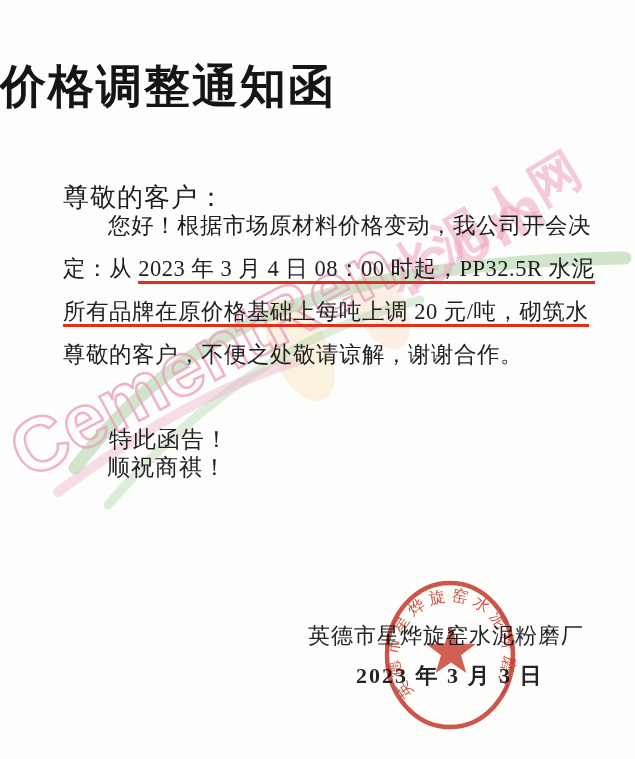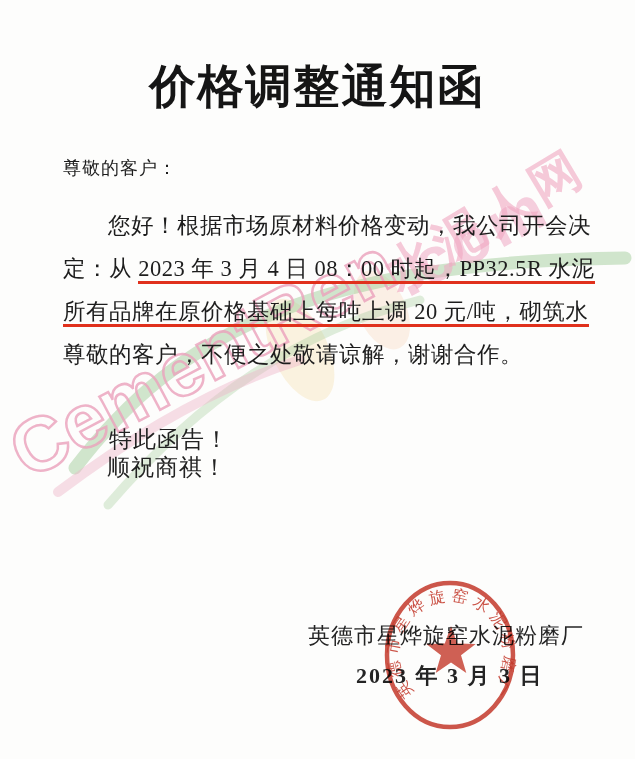--- a/index.html
+++ b/index.html
@@ -4,26 +4,26 @@
 <style>
   html,body{margin:0;padding:0;background:#e8e8e8;}
   .page{
     position:relative;width:635px;height:759px;margin:0 auto;
     background:#fdfdfc;overflow:hidden;
     font-family:"Liberation Serif","DejaVu Serif",serif;
     color:#222;
   }
   .doc-title{
     position:absolute;top:56px;left:0;width:635px;
-    text-align:center;font-size:46px;font-weight:600;
+    text-align:left;font-size:46px;font-weight:600;
     letter-spacing:2px;color:#151515;
   }
   .salutation{
-    position:absolute;left:63px;top:156px;
-    font-size:18px;color:#1d1d1d;letter-spacing:1px;
+    position:absolute;left:63px;top:180px;
+    font-size:26px;color:#1d1d1d;letter-spacing:1px;
   }
   .letter-body{
     position:absolute;left:63px;top:204px;width:510px;
     font-size:22.5px;color:#1d1d1d;
   }
   .body-line{height:43px;line-height:43px;white-space:nowrap;letter-spacing:0.5px;}
   .indent{text-indent:2em;}
   .useg{
     border-bottom:3px solid #e0301c;
   }

